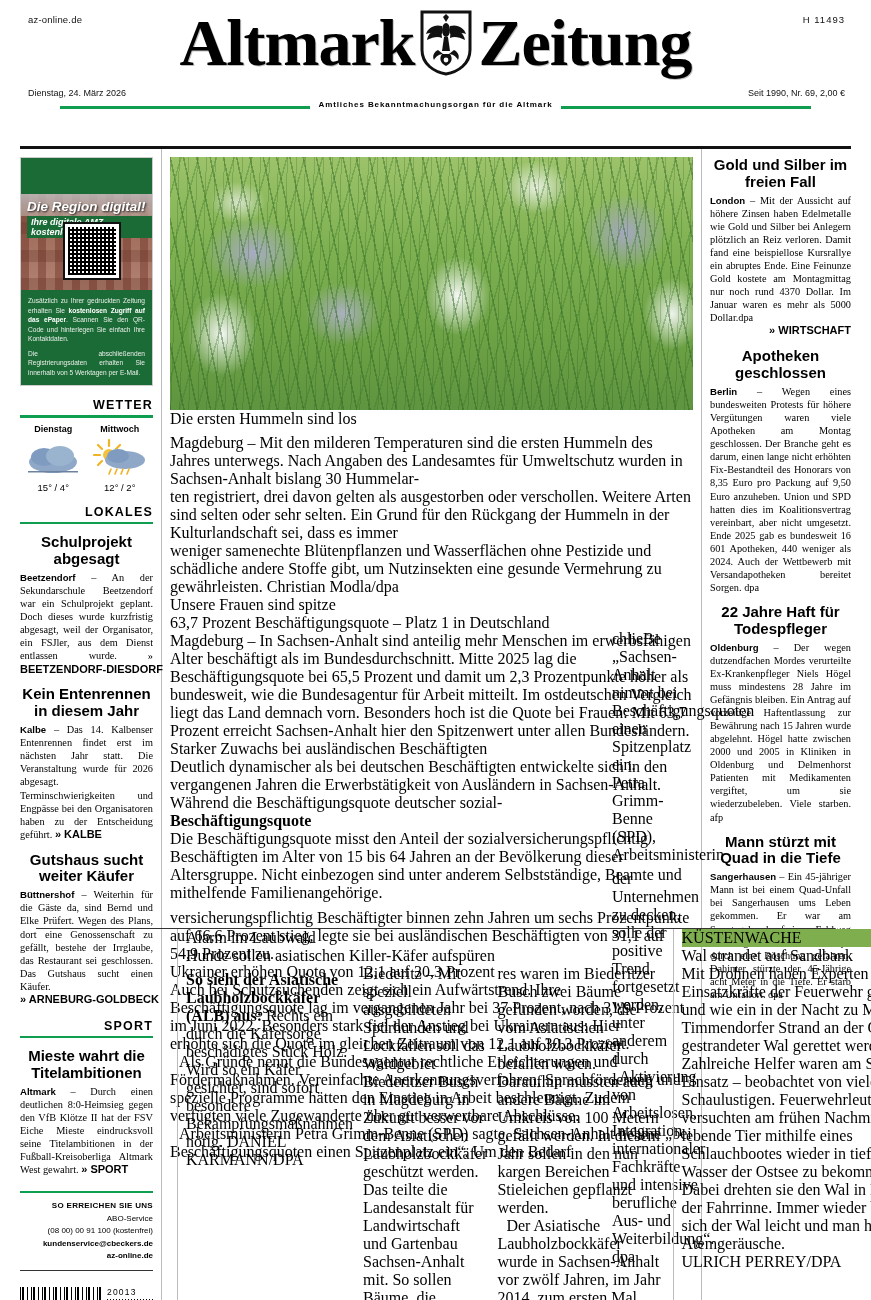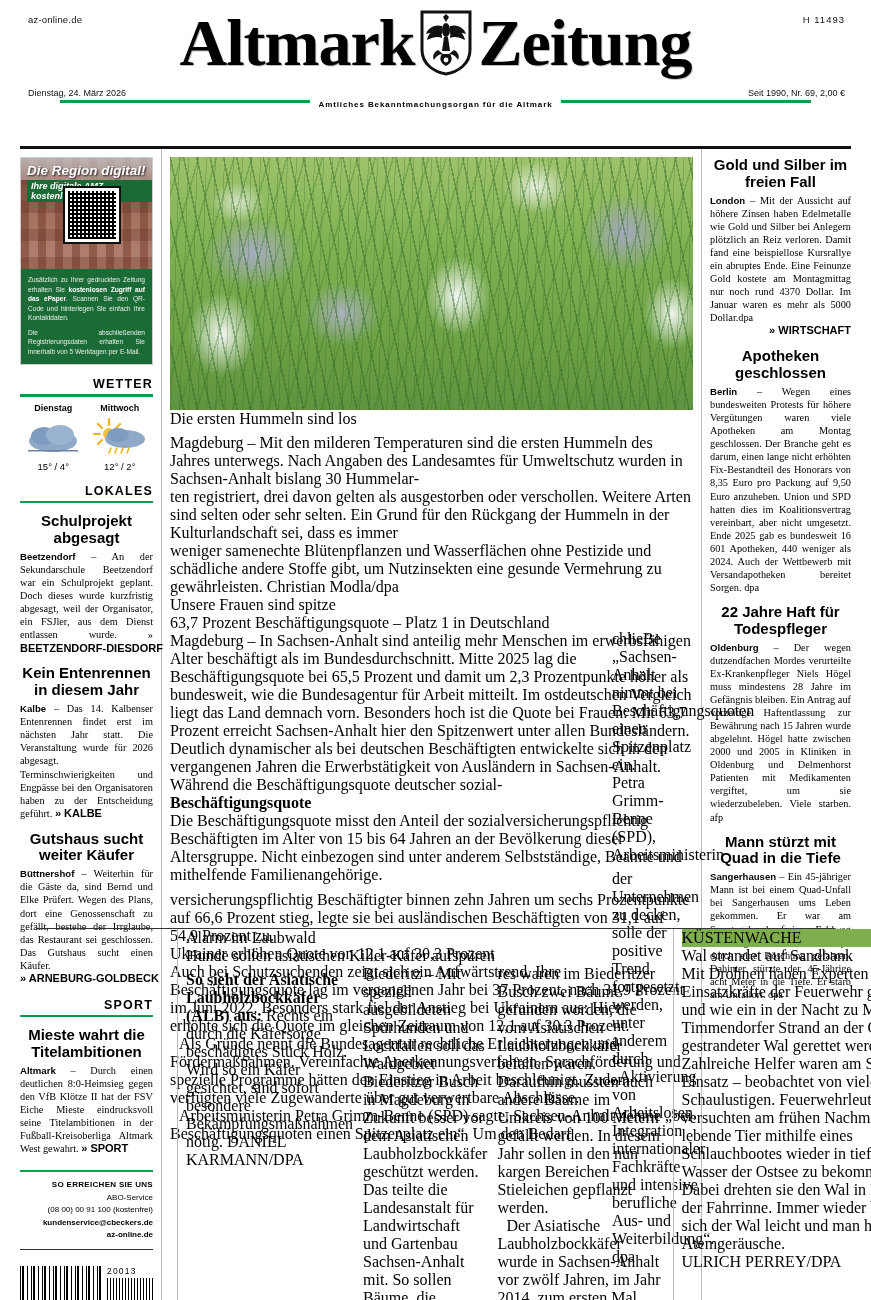--- a/index.html
+++ b/index.html
@@ -26,38 +26,38 @@
              letter-spacing: -1px; line-height: 1; color: #000;
              text-shadow: 1px 1px 0 rgba(0,0,0,.25); }
   .shield { width: 52px; height: 66px; position: relative; margin: 0 2px; }
   .shield svg { display: block; }
 
   .mh-sub { position: relative; margin-top: 10px; height: 24px; }
   .mh-date { position: absolute; left: 8px; top: 2px; font-family: "Liberation Sans", sans-serif;
              font-size: 9px; color: #111; }
   .mh-issue { position: absolute; right: 6px; top: 2px; font-family: "Liberation Sans", sans-serif;
               font-size: 9px; color: #111; }
-  .mh-rule { position: absolute; left: 40px; right: 40px; top: 14px; display: flex; align-items: flex-start; gap: 8px; }
+  .mh-rule { position: absolute; left: 40px; right: 40px; top: 14px; display: flex; align-items: flex-end; gap: 8px; }
   .mh-rule .bar { flex: 1; height: 3px; background: #0f9e4f; }
   .mh-rule .txt { font-family: "Liberation Sans", sans-serif; font-size: 8px; font-weight: bold;
                   letter-spacing: .9px; white-space: nowrap; color: #000; }
 
   .thick-rule { height: 3px; background: #111; margin: 6px 0 0 0; }
 
   
   .cols { display: flex; gap: 0; }
   .col-left { width: 142px; flex: 0 0 142px; padding-right: 8px; }
   .col-mid { flex: 1 1 auto; padding: 0 8px; }
   .col-right { width: 150px; flex: 0 0 150px; padding-left: 8px; }
   .vrule-l { border-right: 1px solid #bbb; }
   .vrule-r { border-left: 1px solid #bbb; }
 
   
   .ad { border: 1px solid #ccc; background: #1b6b36; margin-top: 8px; overflow: hidden; }
-  .ad-top { position: relative; height: 111px; background: linear-gradient(180deg,#9c6e5c 0%,#b08574 55%,#a5786a 100%); }
+  .ad-top { position: relative; height: 96px; background: linear-gradient(180deg,#9c6e5c 0%,#b08574 55%,#a5786a 100%); margin-top: 36px; }
   .ad-building { position: absolute; inset: 0;
      background:
        repeating-linear-gradient(90deg, rgba(120,60,45,.55) 0 8px, rgba(170,110,90,.25) 8px 17px),
        repeating-linear-gradient(0deg, rgba(90,45,35,.35) 0 12px, rgba(0,0,0,0) 12px 28px),
        linear-gradient(180deg,#8f5b4a,#b5897a);
   }
   .ad-sky { position:absolute; left:0; right:0; top:0; height:22px; background:linear-gradient(180deg,#cfd8df,#b9a79d); opacity:.7;}
   .ad-h1 { position: absolute; left: 6px; top: 5px; right: 6px; font-family: "Liberation Sans", sans-serif;
            font-size: 13.5px; font-weight: bold; font-style: italic; color: #fff;
            text-shadow: 1px 1px 2px rgba(0,0,0,.8); }
@@ -410,20 +410,21 @@
 
       <div class="sep-line"></div>
 
       <div class="hl-huge">Unsere Frauen sind spitze</div>
       <div class="hl-sub">63,7 Prozent Beschäftigungsquote – Platz 1 in Deutschland</div>
 
       <div class="body3">
 
         <div>
           <div class="btext"><span class="place">Magdeburg</span><span> – In Sachsen-Anhalt sind anteilig mehr Menschen im erwerbsfähigen Alter beschäftigt als im Bundesdurchschnitt. Mitte 2025 lag die Beschäftigungsquote bei 65,5 Prozent und damit um 2,3 Prozentpunkte höher als bundesweit, wie die Bundesagentur für Arbeit mitteilt. Im ostdeutschen Vergleich liegt das Land demnach vorn. Besonders hoch ist die Quote bei Frauen: Mit 63,7 Prozent erreicht Sachsen-Anhalt hier den Spitzenwert unter allen Bundesländern.</span></div>
+          <div class="subhead">Starker Zuwachs bei ausländischen Beschäftigten</div>
           <div class="btext">Deutlich dynamischer als bei deutschen Beschäftigten entwickelte sich in den vergangenen Jahren die Erwerbstätigkeit von Ausländern in Sachsen-Anhalt. Während die Beschäftigungsquote deutscher sozial-</div>
         </div>
 
         <div>
           <div class="infobox">
             <h4>Beschäftigungsquote</h4>
             <p>Die Beschäftigungsquote misst den Anteil der sozialversicherungspflichtig Beschäftigten im Alter von 15 bis 64 Jahren an der Bevölkerung dieser Altersgruppe. Nicht einbezogen sind unter anderem Selbstständige, Beamte und mithelfende Familienangehörige.</p>
           </div>
           <div class="btext" style="margin-top:7px">versicherungspflichtig Beschäftigter binnen zehn Jahren um sechs Prozentpunkte auf 66,6 Prozent stieg, legte sie bei ausländischen Beschäftigten von 31,1 auf 54,9 Prozent zu.</div>
           <div class="subhead">Ukrainer erhöhen Quote von 12,1 auf 30,3 Prozent</div>

